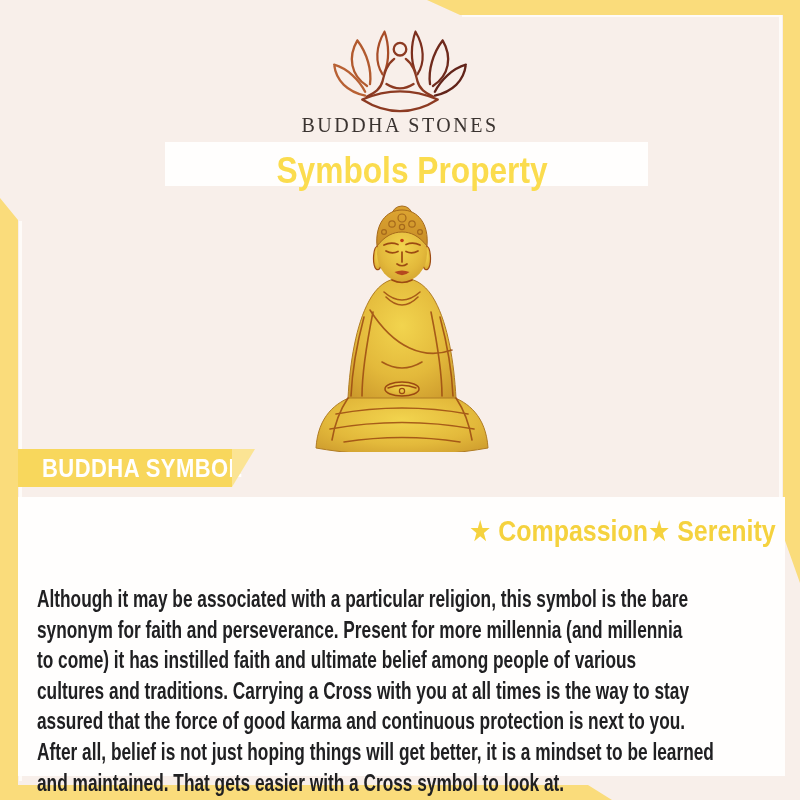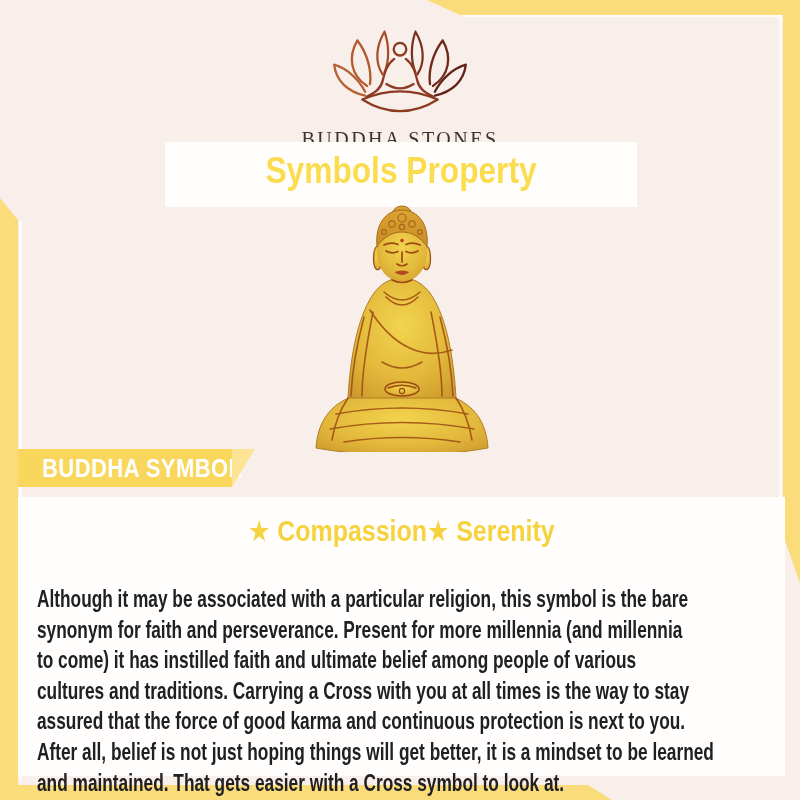--- a/index.html
+++ b/index.html
@@ -14,42 +14,42 @@
   .band-bottomleft{clip-path:polygon(0 198px,18px 220px,18px 785px,588px 785px,612px 800px,0 800px);}
   .accent-line{position:absolute;background:rgba(255,253,250,.85);}
   .accent-v-right{left:779px;top:15px;width:3px;height:520px;}
   .accent-v-left{left:19px;top:221px;width:3px;height:560px;}
   .accent-h-top{left:462px;top:15px;width:317px;height:2px;}
   
   .logo{position:absolute;left:325px;top:24px;width:150px;height:92px;}
   .brand-name{
     position:absolute;left:0;top:114px;width:800px;text-align:center;
     font-family:"Liberation Serif","DejaVu Serif",serif;
-    font-size:20px;letter-spacing:2.5px;color:#3A3330;font-weight:400;margin-top:14px;
+    font-size:20px;letter-spacing:2.5px;color:#3A3330;font-weight:400;
   }
   
-  .title-bar{position:absolute;left:165px;top:142px;width:472px;height:65px;background:#FFFEFD;text-align:center;}
+  .title-bar{position:absolute;left:165px;top:142px;width:472px;height:44px;background:#FFFEFD;text-align:center;padding-left:11px;}
   .title-text{
     display:inline-block;line-height:57px;font-size:36px;font-weight:700;
     color:#FBDC4E;transform:scaleX(.88);transform-origin:center;white-space:nowrap;
   }
   
   .buddha{position:absolute;left:302px;top:202px;width:200px;height:250px;}
   
   .ribbon{position:absolute;left:18px;top:449px;width:214px;height:38px;background:#F8D75C;}
   .ribbon-tail{position:absolute;left:232px;top:449px;width:23px;height:38px;background:#FBE494;
     clip-path:polygon(0 0,100% 0,0 100%);}
   .ribbon-label{
     display:inline-block;margin-left:24px;line-height:39px;font-size:25px;font-weight:700;
     color:#FFFFFF;transform:scaleX(.88);transform-origin:left;white-space:nowrap;letter-spacing:.5px;
   }
   
   .content-box{position:absolute;left:18px;top:497px;width:767px;height:279px;background:#FFFEFD;}
   .traits-line{
-    position:absolute;left:18px;top:513px;width:767px;height:36px;text-align:center;
+    position:absolute;left:18px;top:513px;width:767px;height:36px;text-align:right;padding-left:16px;
   }
   .traits-text{
     display:inline-block;line-height:36px;font-size:29px;font-weight:700;color:#F5D23E;
     transform:scaleX(.86);transform-origin:center;white-space:nowrap;
   }
   .paragraph{position:absolute;left:37px;top:584px;width:745px;}
   .para-line{
     height:30.6px;line-height:30.6px;font-size:24px;font-weight:700;color:#202022;
     white-space:nowrap;transform:scaleX(.72);transform-origin:left;
   }

